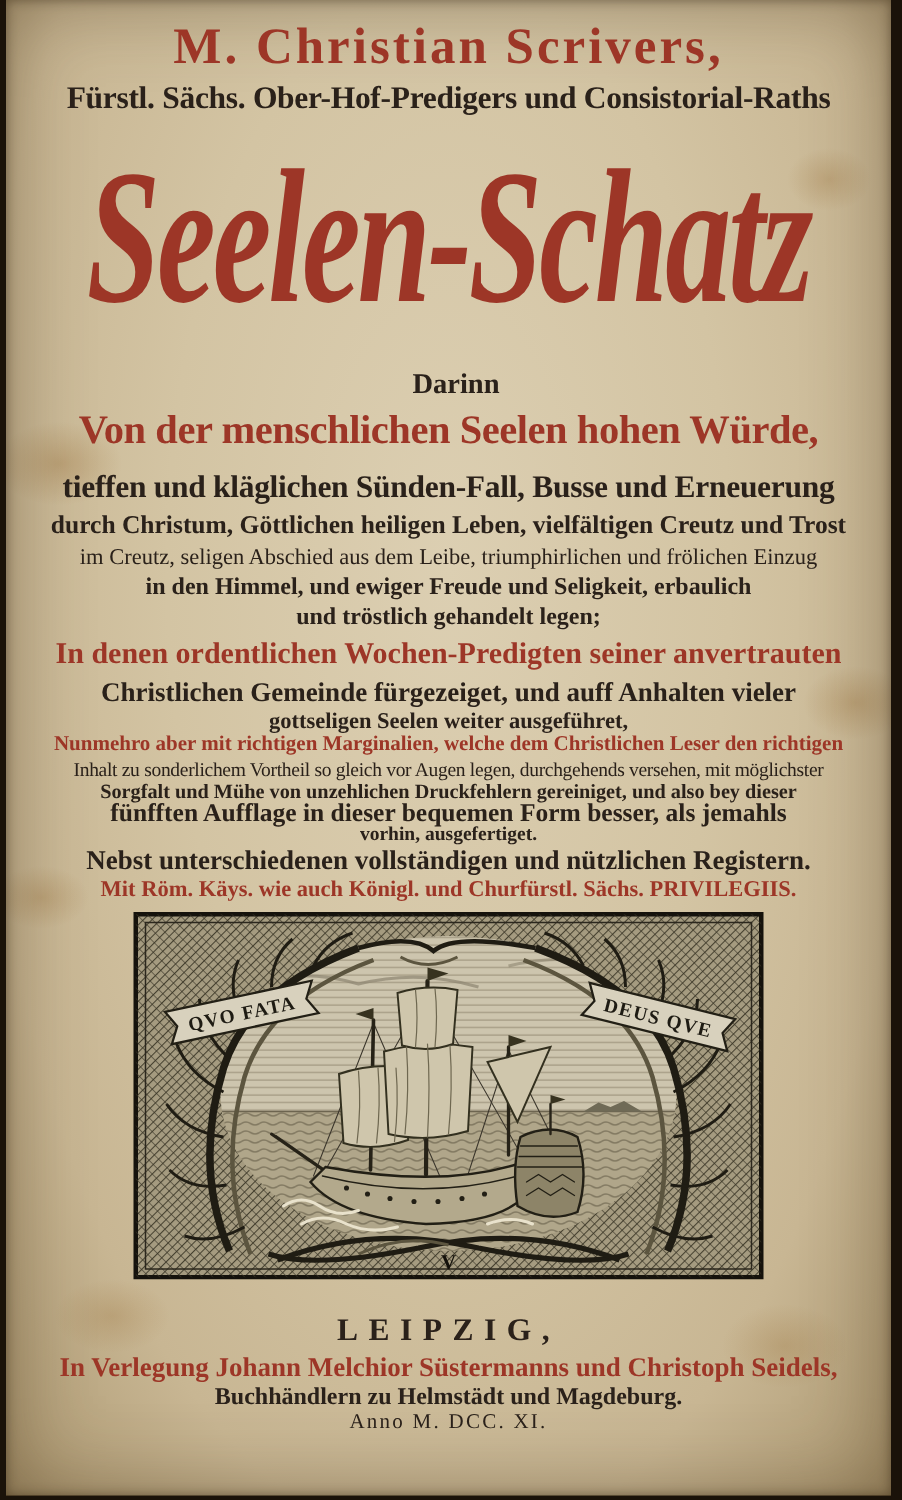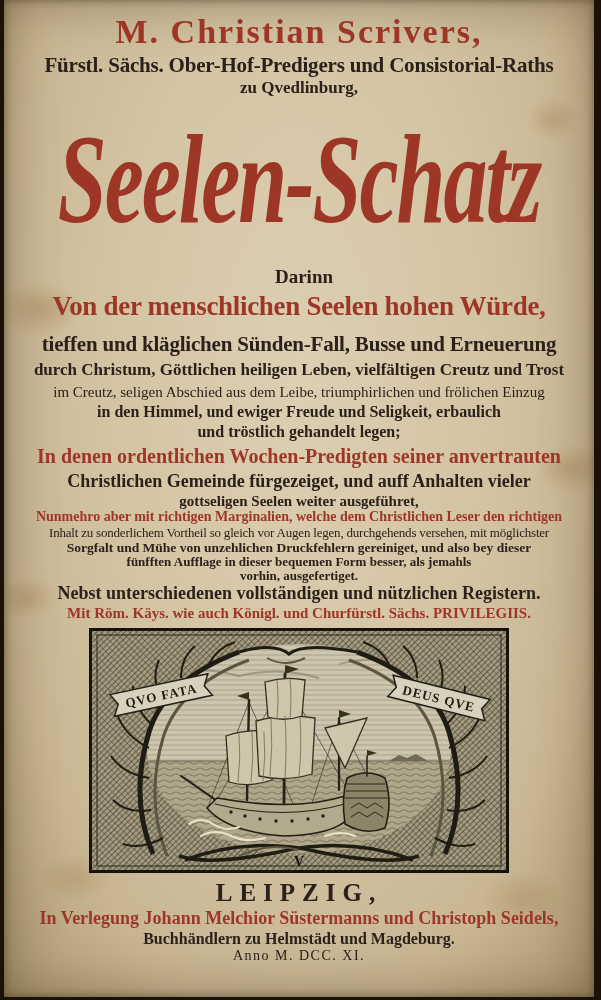--- a/index.html
+++ b/index.html
@@ -39,38 +39,37 @@
   .t3{font-size:15px;line-height:20px;font-weight:normal;}
   .t4{font-size:16px;line-height:20px;font-weight:bold;}
   .t5{font-size:16px;line-height:20px;font-weight:bold;}
   .vormahls{font-size:16px;line-height:18px;font-weight:bold;}
   .ser-red{font-size:20px;line-height:28px;font-weight:bold;}
   .ser1{font-size:18px;line-height:23px;font-weight:bold;}
   .ser2{font-size:15px;line-height:16px;font-weight:bold;}
   .ed-red{font-size:14px;line-height:16px;font-weight:bold;}
   .ed1{font-size:13px;line-height:15px;font-weight:normal;letter-spacing:-0.2px;}
   .ed2{font-size:13.5px;line-height:15px;font-weight:bold;}
-  .ed3{font-size:13px;line-height:14px;font-weight:bold;}
+  .ed3{font-size:17px;line-height:14px;font-weight:bold;}
   .ed4{font-size:13px;line-height:13px;font-weight:bold;}
   .register{font-size:18px;line-height:22px;font-weight:bold;}
   .privilege{font-size:15px;line-height:18px;font-weight:bold;}
   .engraving-wrap{text-align:center;margin-top:6px;}
-  .city{font-size:25px;line-height:28px;margin-top:2px;letter-spacing:7px;font-weight:bold;}
+  .city{font-size:21px;line-height:28px;margin-top:14px;letter-spacing:7px;font-weight:bold;}
   .publisher{font-size:18px;line-height:22px;font-weight:bold;}
   .booksellers{font-size:16px;line-height:19px;font-weight:bold;}
   .year{font-size:14px;line-height:16px;letter-spacing:1.5px;}
 </style>
 </head>
 <body>
 
 <div class="page">
 
   <div class="line author red">M. Christian Scrivers,</div>
   <div class="line office">Fürstl. Sächs. Ober-Hof-Predigers und Consistorial-Raths</div>
-  <div class="line place">zu Qvedlinburg,</div>
 
   <div class="line maintitle red">Seelen-Schatz</div>
 
   <div class="line darinn">Darinn</div>
   <div class="line sub-red red">Von der menschlichen Seelen hohen Würde,</div>
 
   <div class="line t1">tieffen und kläglichen Sünden-Fall, Busse und Erneuerung</div>
   <div class="line t2">durch Christum, Göttlichen heiligen Leben, vielfältigen Creutz und Trost</div>
   <div class="line t3">im Creutz, seligen Abschied aus dem Leibe, triumphirlichen und frölichen Einzug</div>
   <div class="line t4">in den Himmel, und ewiger Freude und Seligkeit, erbaulich</div>

